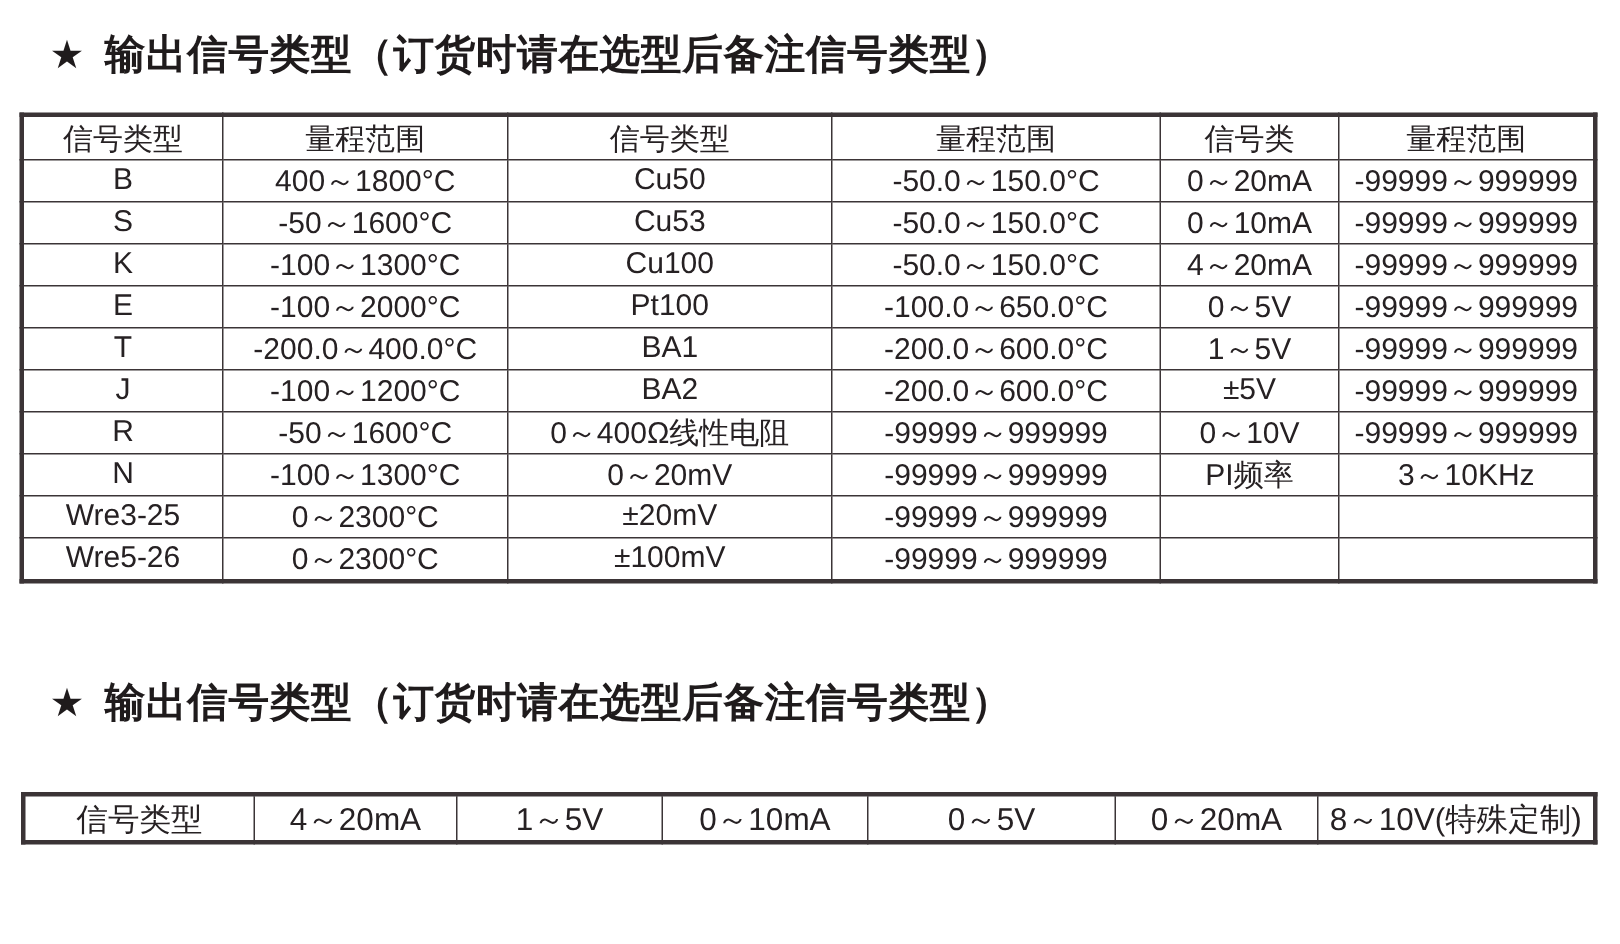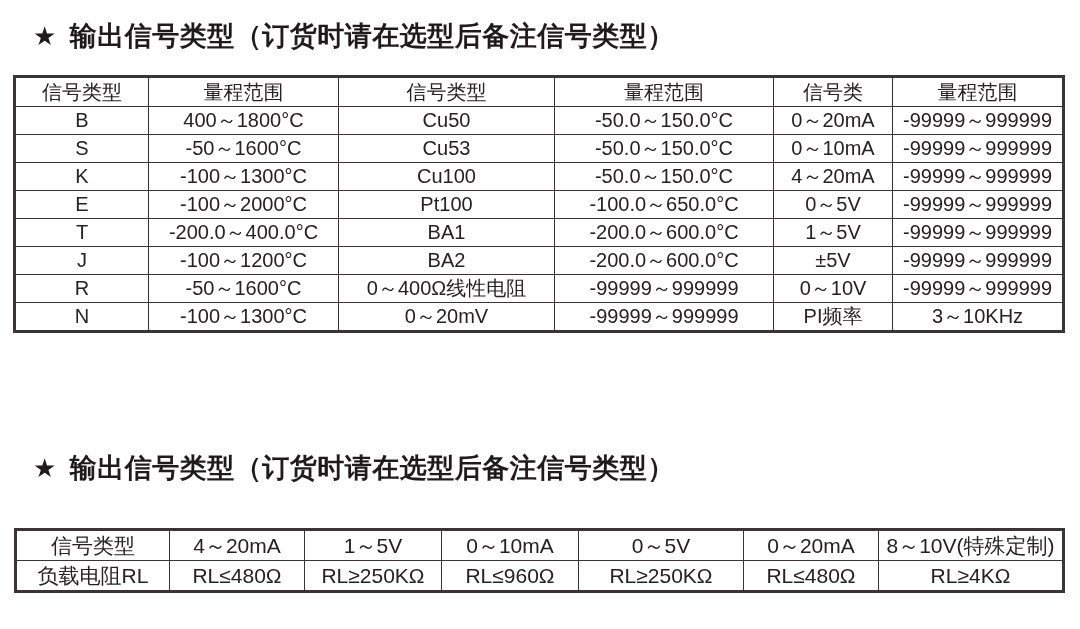--- a/index.html
+++ b/index.html
@@ -118,20 +118,36 @@
         <td>-99999～999999</td>
       </tr>
       <tr>
         <td>N</td>
         <td>-100～1300°C</td>
         <td>0～20mV</td>
         <td>-99999～999999</td>
         <td>PI频率</td>
         <td>3～10KHz</td>
       </tr>
+      <tr>
+        <td>Wre3-25</td>
+        <td>0～2300°C</td>
+        <td>±20mV</td>
+        <td>-99999～999999</td>
+        <td></td>
+        <td></td>
+      </tr>
+      <tr>
+        <td>Wre5-26</td>
+        <td>0～2300°C</td>
+        <td>±100mV</td>
+        <td>-99999～999999</td>
+        <td></td>
+        <td></td>
+      </tr>
     </tbody>
 </table>
 
 <div class="section-title" id="output-title">
   <span class="star">★</span>
   <span>输出信号类型（订货时请在选型后备注信号类型）</span>
 </div>
 
 <table class="spec" id="output-table">
   <colgroup>
@@ -146,23 +162,14 @@
   <tbody>
       <tr>
         <td>信号类型</td>
         <td>4～20mA</td>
         <td>1～5V</td>
         <td>0～10mA</td>
         <td>0～5V</td>
         <td>0～20mA</td>
         <td>8～10V(特殊定制)</td>
       </tr>
-      <tr>
-        <td>负载电阻RL</td>
-        <td>RL≤480Ω</td>
-        <td>RL≥250KΩ</td>
-        <td>RL≤960Ω</td>
-        <td>RL≥250KΩ</td>
-        <td>RL≤480Ω</td>
-        <td>RL≥4KΩ</td>
-      </tr>
     </tbody>
 </table>
 
 </body></html>

